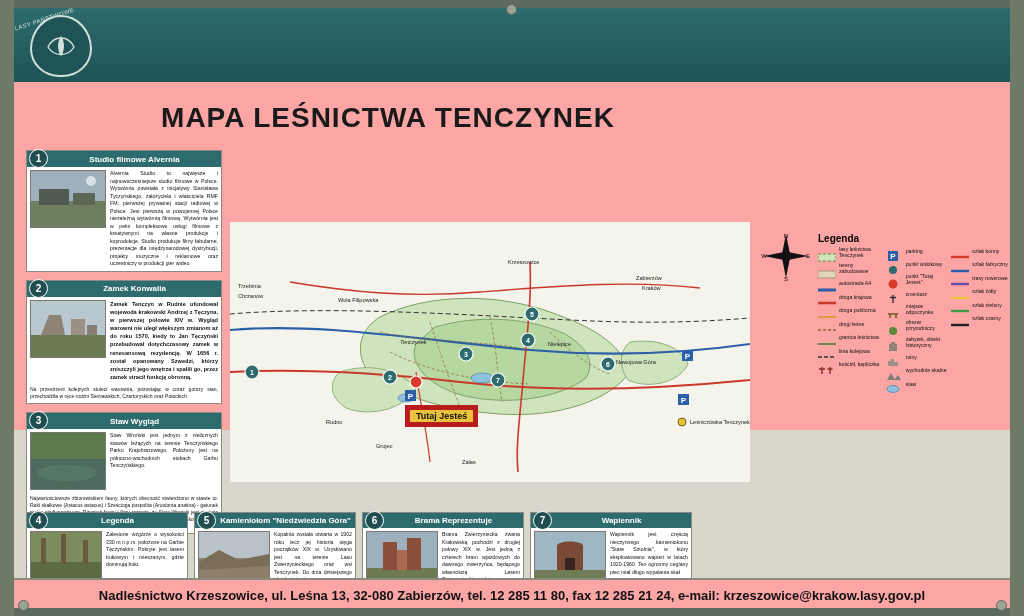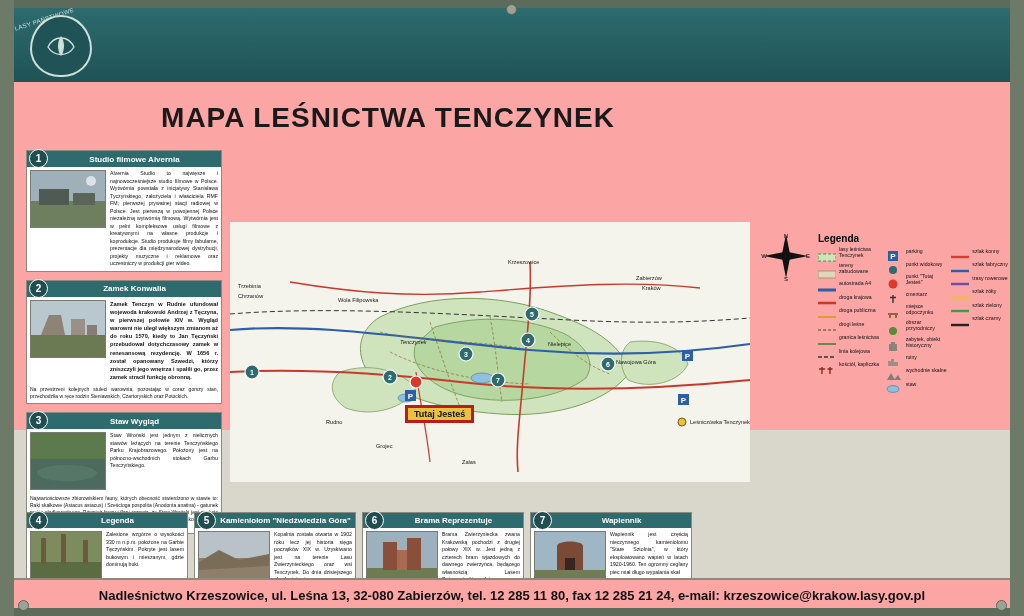--- a/index.html
+++ b/index.html
@@ -87,21 +87,21 @@
     font-size:5px;line-height:1.4;color:#111;text-align:justify;padding:2px 3px 3px;
   }
   
   .map-area{
     position:absolute;left:222px;top:140px;width:520px;height:260px;
     background:#f4f3ec;
   }
   .map-canvas{position:absolute;left:0;top:0;}
   .tuaj-label{
     position:absolute;left:175px;top:183px;background:#e8c23c;
-    border:3px solid #b91c1c;font-size:9px;font-weight:bold;
+    border:5px solid #b91c1c;font-size:9px;font-weight:bold;
     padding:1px 6px;color:#111;
   }
   
   .legend{
     position:absolute;left:810px;top:138px;width:196px;margin-top:13px;
   }
   .legend-title{font-size:10px;font-weight:bold;margin-bottom:3px;}
   .legend-cols{display:flex;gap:4px;}
   .legend-col{flex:1;}
   .leg-item{display:flex;align-items:center;margin-bottom:4.5px;}

